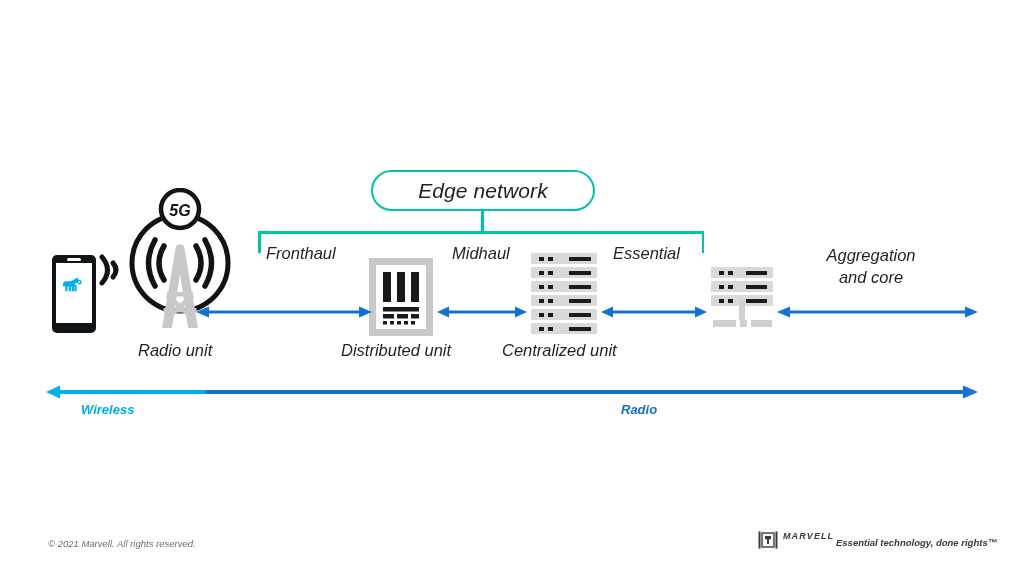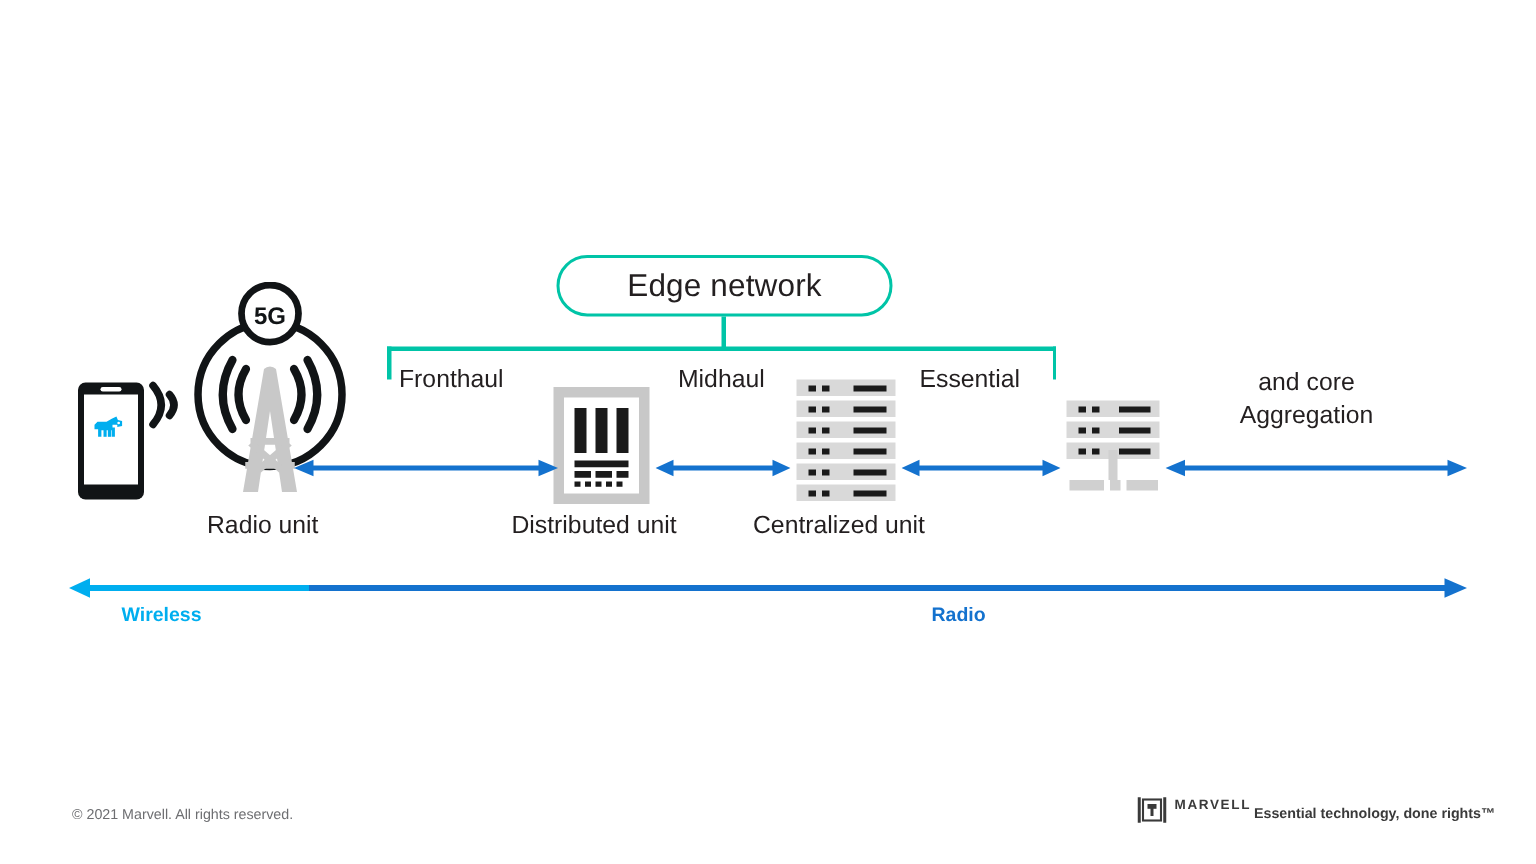--- a/index.html
+++ b/index.html
@@ -1,21 +1,21 @@
 <!DOCTYPE html>
 <html><head>
 <meta charset="utf-8">
 <style>
   html,body{margin:0;padding:0;}
   body{
     width:1024px;height:576px;background:#ffffff;
     font-family:"Liberation Sans", sans-serif;
     overflow:hidden;position:relative;
   }
-  .stage{position:absolute;inset:0;}
+  .stage{position:absolute;inset:0;font-style:italic;}
   .abs{position:absolute;}
 
   
   #edge-pill{
     left:371px;top:170px;width:224px;height:41px;
     border:2.5px solid #00C4A7;border-radius:21px;background:#fff;
     display:flex;align-items:center;justify-content:center;
     box-sizing:border-box;
   }
   #edge-pill span{
@@ -244,22 +244,22 @@
     <path d="M106 7 L94 1.5 L94 12.5 Z" fill="#1472CE"></path>
   </svg>
 
   <svg class="abs link-arrow" style="left:777px;top:305px;width:201px;" viewBox="0 0 201 14" preserveAspectRatio="none">
     <line x1="12" y1="7" x2="189" y2="7" stroke="#1472CE" stroke-width="3.2"></line>
     <path d="M0 7 L13 1.5 L13 12.5 Z" fill="#1472CE"></path>
     <path d="M201 7 L188 1.5 L188 12.5 Z" fill="#1472CE"></path>
   </svg>
 
   <div class="abs caption" id="cap-agg">
+    <div>Aggregation</div>
     <div>and core</div>
-    <div>Aggregation</div>
   </div>
 
   <div class="abs caption" id="cap-radio">Radio unit</div>
   <div class="abs caption" id="cap-du">Distributed unit</div>
   <div class="abs caption" id="cap-cu">Centralized unit</div>
 
   <svg class="abs" id="wireless-arrow" viewBox="0 0 160 14" preserveAspectRatio="none">
     <line x1="13" y1="7" x2="160" y2="7" stroke="#00AEEF" stroke-width="4"></line>
     <path d="M0 7 L14 0.5 L14 13.5 Z" fill="#00AEEF"></path>
   </svg>

